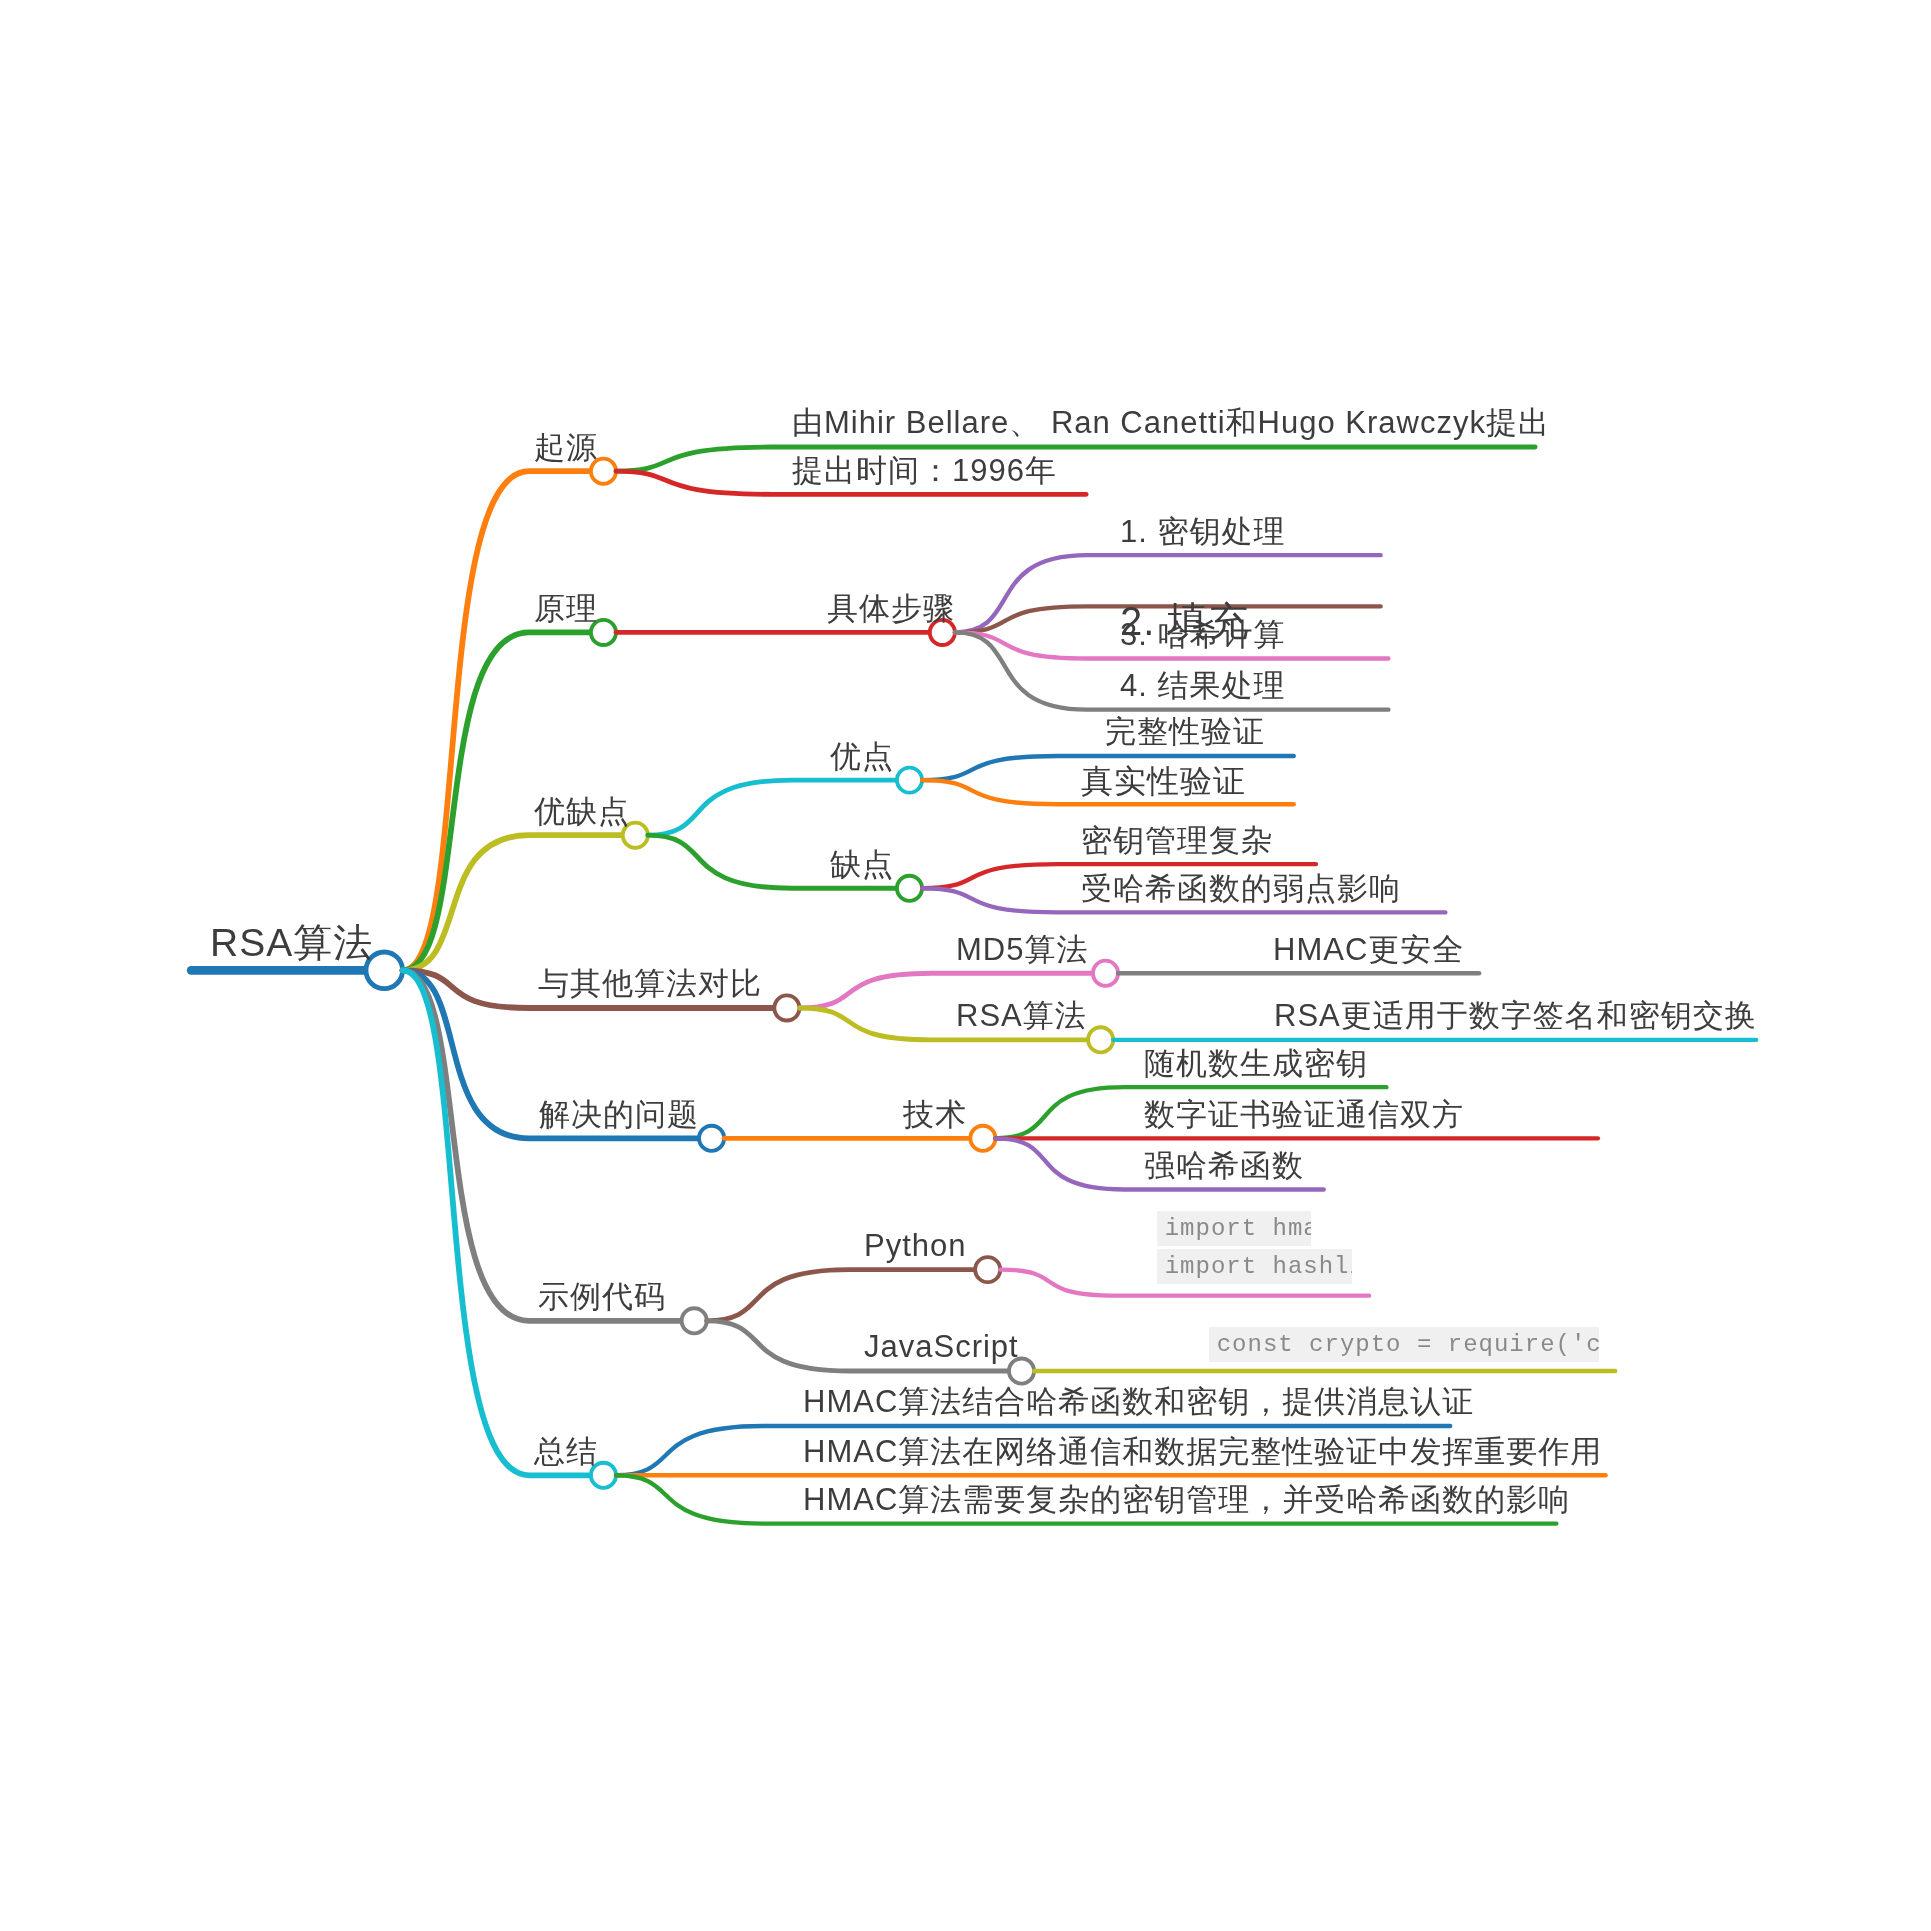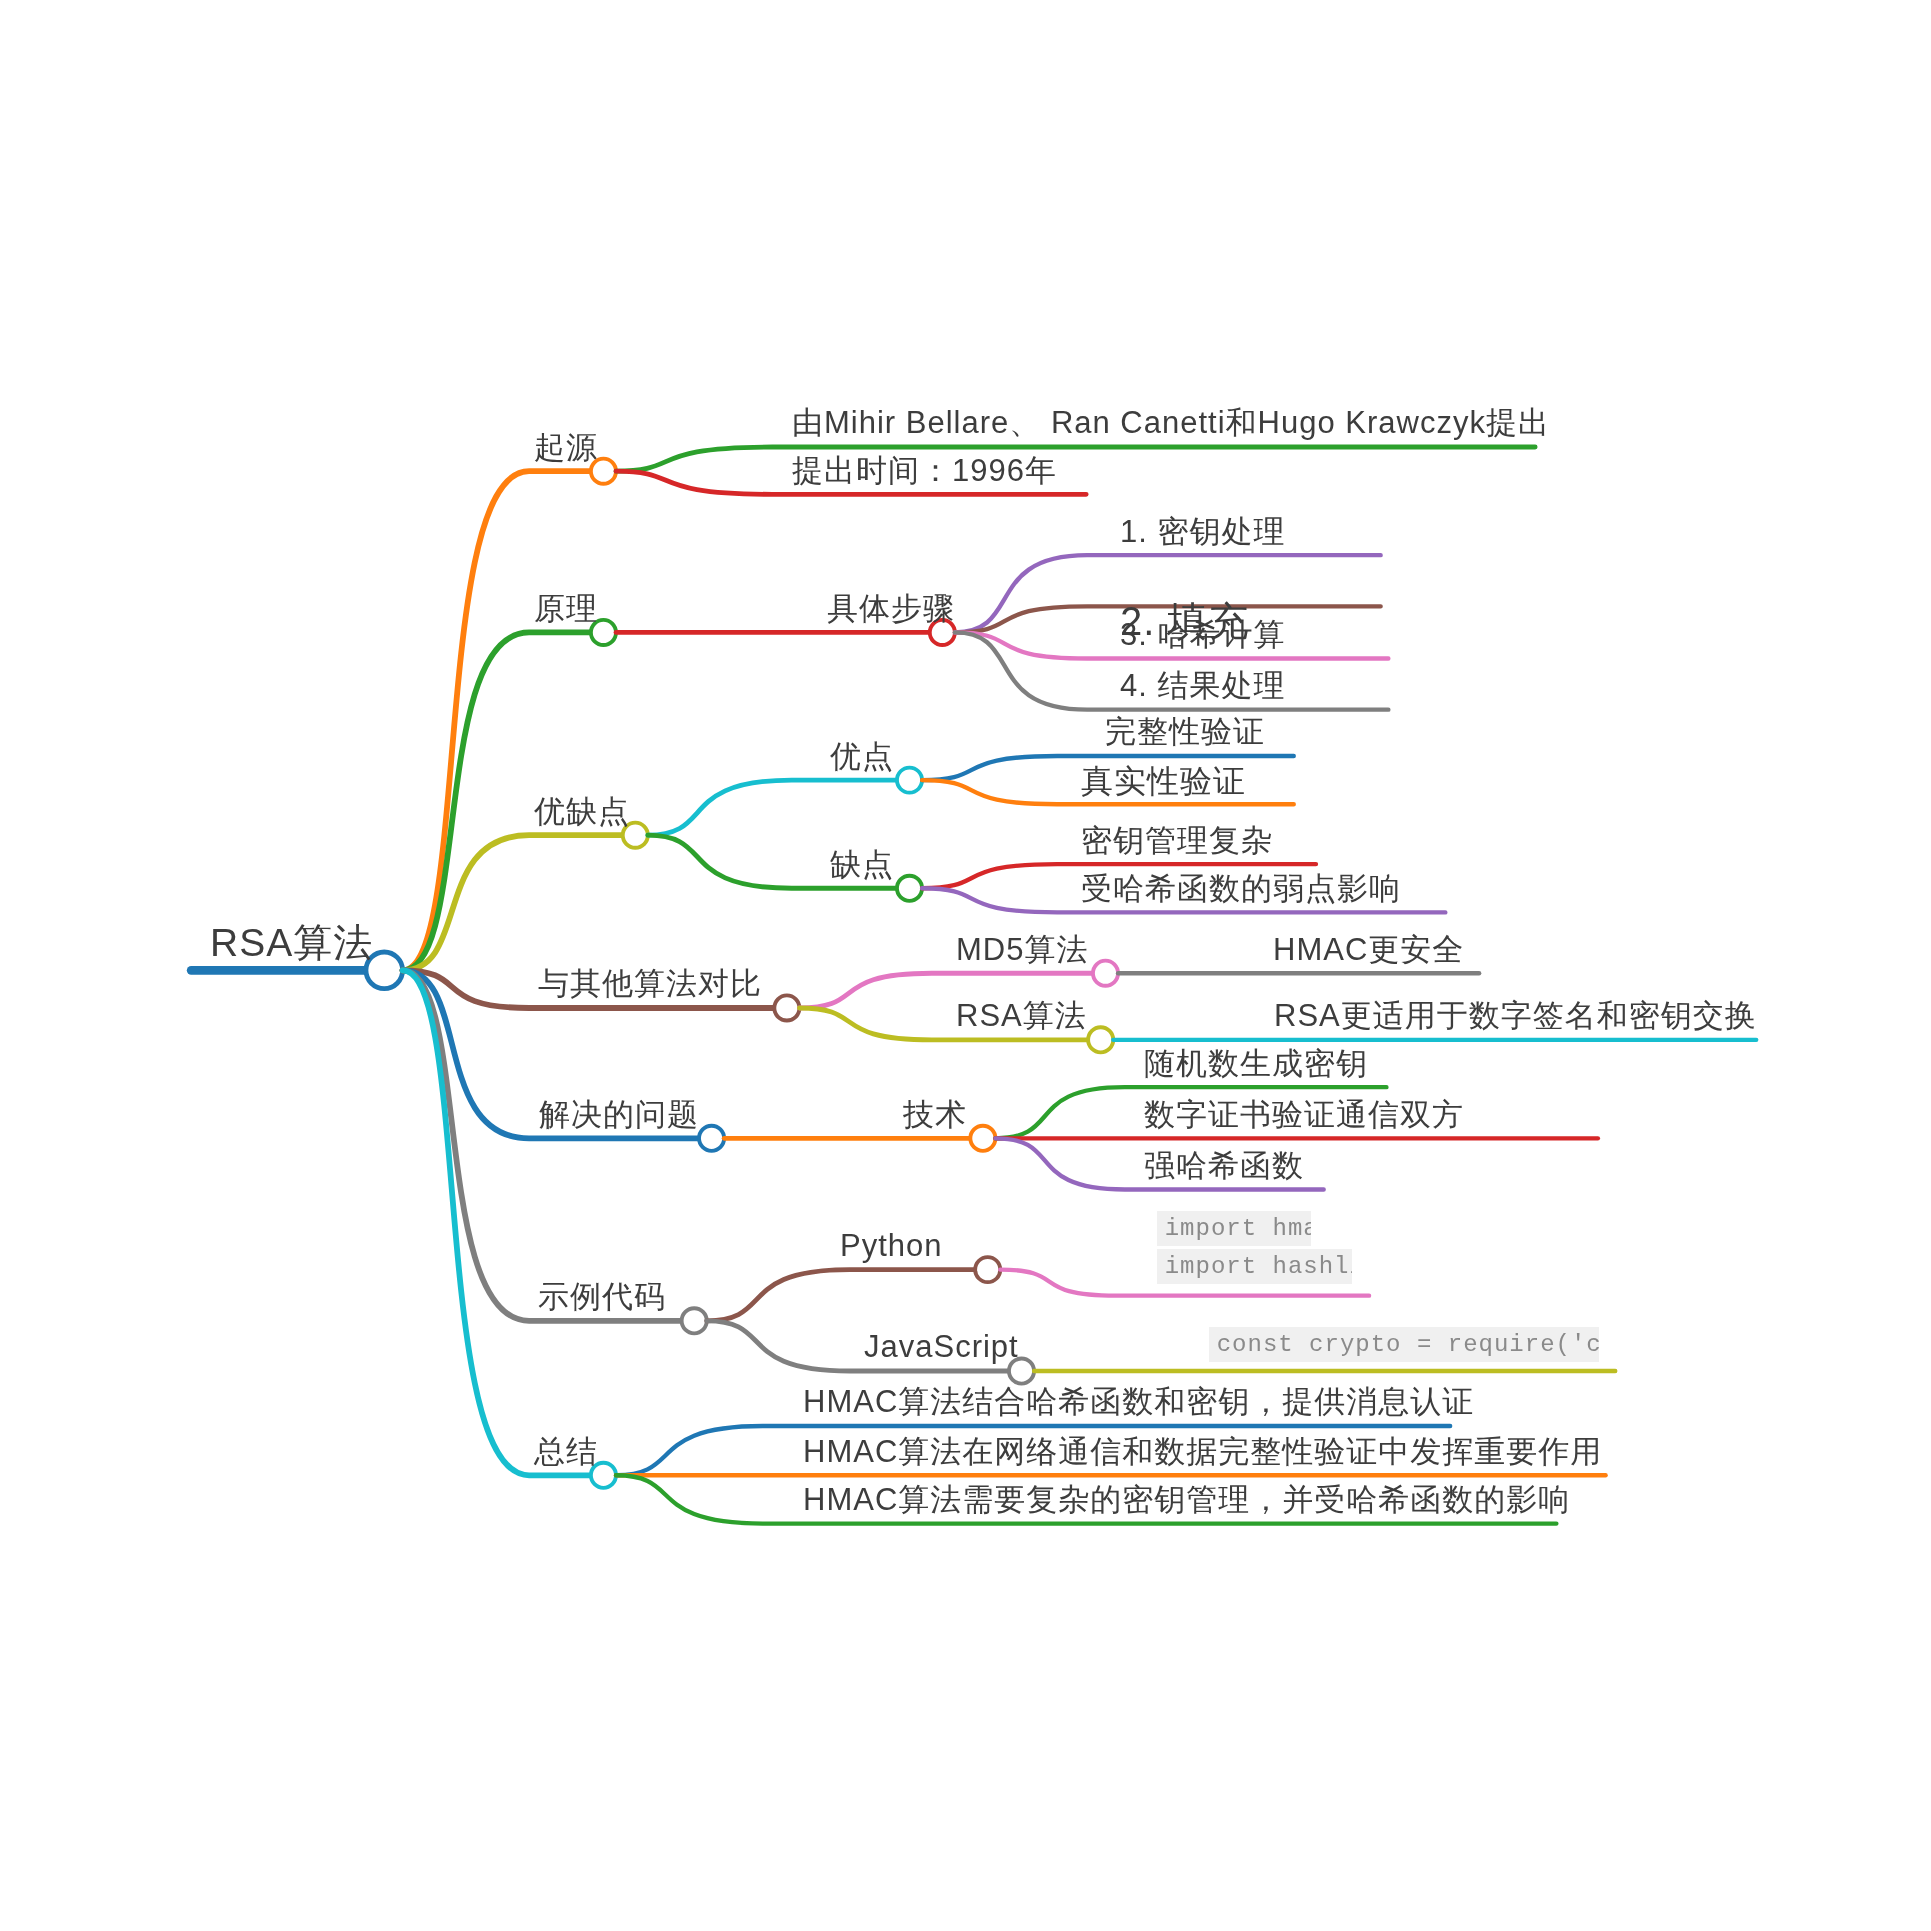--- a/index.html
+++ b/index.html
@@ -100,21 +100,21 @@
     <div class="label" style="left: 956px; top: 934px; font-size: 31px;">MD5算法</div>
     <div class="label" style="left: 1273px; top: 934px; font-size: 31px;">HMAC更安全</div>
     <div class="label" style="left: 956px; top: 1000px; font-size: 31px;">RSA算法</div>
     <div class="label" style="left: 1274px; top: 1000px; font-size: 31px;">RSA更适用于数字签名和密钥交换</div>
     <div class="label" style="left: 539px; top: 1099px; font-size: 31px;">解决的问题</div>
     <div class="label" style="left: 903px; top: 1099px; font-size: 31px;">技术</div>
     <div class="label" style="left: 1144px; top: 1048px; font-size: 31px;">随机数生成密钥</div>
     <div class="label" style="left: 1144px; top: 1099px; font-size: 31px;">数字证书验证通信双方</div>
     <div class="label" style="left: 1144px; top: 1150px; font-size: 31px;">强哈希函数</div>
     <div class="label" style="left: 538px; top: 1281px; font-size: 31px;">示例代码</div>
-    <div class="label" style="left: 840px; top: 1230px; font-size: 31px;">Python</div>
+    <div class="label" style="left: 864px; top: 1230px; font-size: 31px;">Python</div>
     <div class="code-line" style="left: 1157px; top: 1211px; width: 154px;">import hmac</div>
     <div class="code-line" style="left: 1157px; top: 1249px; width: 195px;">import hashlib</div>
     <div class="label" style="left: 864px; top: 1331px; font-size: 31px;">JavaScript</div>
     <div class="code-line" style="left: 1209px; top: 1327px; width: 390px;">const crypto = require('crypto</div>
     <div class="label" style="left: 534px; top: 1436px; font-size: 31px;">总结</div>
     <div class="label" style="left: 803px; top: 1386px; font-size: 31px;">HMAC算法结合哈希函数和密钥，提供消息认证</div>
     <div class="label" style="left: 803px; top: 1436px; font-size: 31px;">HMAC算法在网络通信和数据完整性验证中发挥重要作用</div>
     <div class="label" style="left: 803px; top: 1484px; font-size: 31px;">HMAC算法需要复杂的密钥管理，并受哈希函数的影响</div>
   </div>
 

